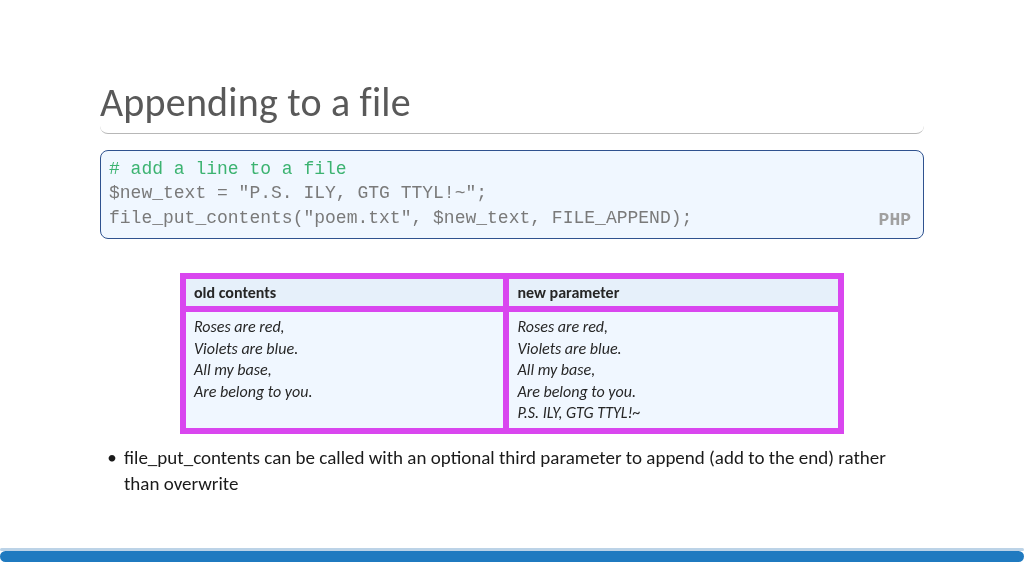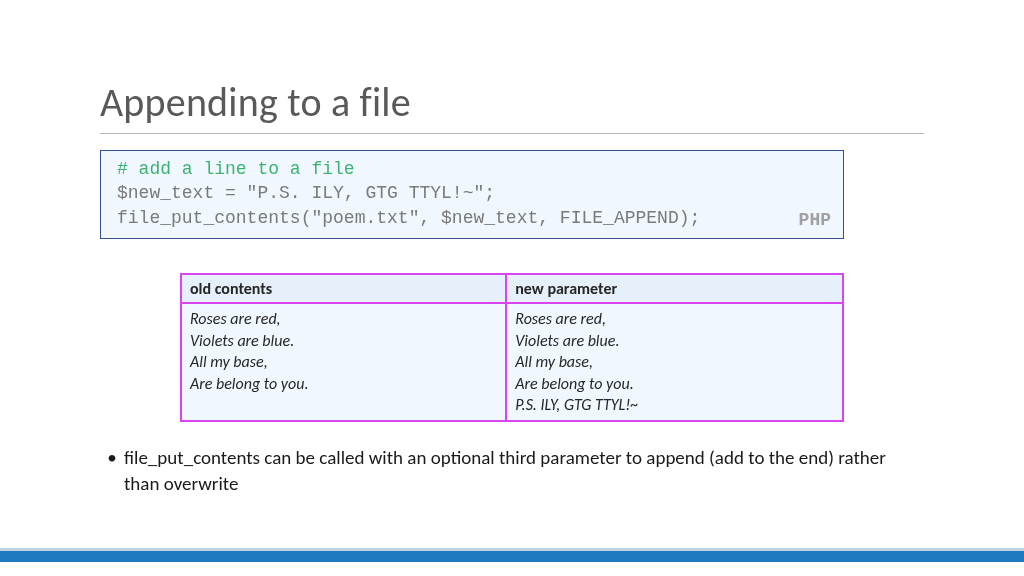--- a/index.html
+++ b/index.html
@@ -1,39 +1,39 @@
 <!DOCTYPE html>
 <html><head>
 <meta charset="utf-8">
 <style>
-  * { box-sizing: border-box; margin: 0; padding: 0; }
+  * { box-sizing: border-box; margin: 0; padding: 0; border-radius: 8px; }
   html, body { width: 1024px; height: 576px; background: #fff; font-family: "Segoe UI", "Calibri", sans-serif; overflow: hidden; }
   .slide { position: relative; width: 1024px; height: 576px; }
   .title {
     position: absolute; left: 100px; top: 78px; width: 824px;
     font-size: 40px; font-weight: 300; color: #595959;
     border-bottom: 1px solid #b7b7b7; padding-bottom: 6px; letter-spacing: 0.2px;
   }
   .codebox {
-    position: absolute; left: 100px; top: 150px; width: 744px;
+    position: absolute; left: 100px; top: 150px; width: 824px;
     border: 1px solid #2f528f; background: #f0f7ff;
     font-family: "Courier New", monospace; font-size: 18px;
-    line-height: 1.35; padding: 6px 10px 8px 16px; color: #7a7a7a;
+    line-height: 1.35; padding: 6px 10px 8px 8px; color: #7a7a7a;
   }
   .codebox .cmt { color: #3cb371; }
   .codebox .lang {
     position: absolute; right: 12px; bottom: 6px;
     font-family: "Courier New", monospace; font-weight: bold; color: #a0a0a0; font-size: 18px;
   }
   .tbl {
     position: absolute; left: 180px; top: 273px; width: 664px;
     border-collapse: collapse; font-size: 16px; color: #262626;
   }
   .tbl th, .tbl td {
-    border: 2px solid #d946ef; padding: 4px 8px; vertical-align: top; text-align: left;
+    border: 6px solid #d946ef; padding: 4px 8px; vertical-align: top; text-align: left;
     background: #f0f7ff;
   }
   .tbl th { font-weight: bold; background: #e6f0fa; }
   .tbl td { line-height: 1.35; font-style: italic; }
   .bullets {
     position: absolute; left: 100px; top: 445px; width: 824px;
     font-size: 19px; color: #1a1a1a; line-height: 1.35;
   }
   .bullets .item { display: flex; }
   .bullets .dot { width: 24px; flex: 0 0 24px; text-align: center; }

